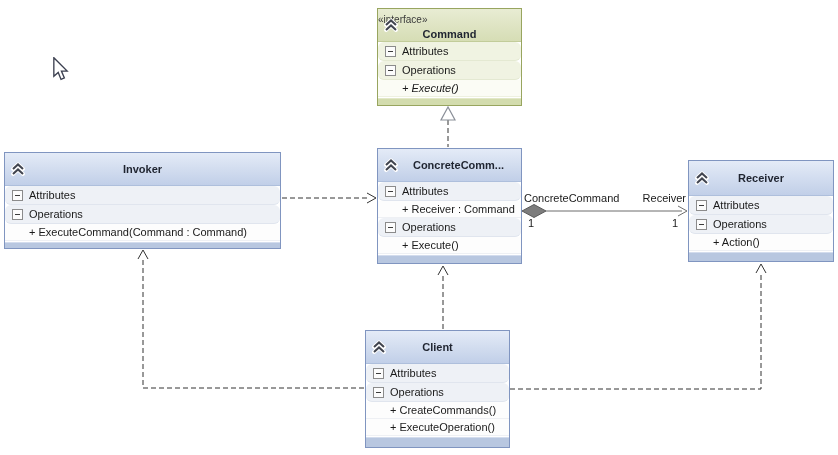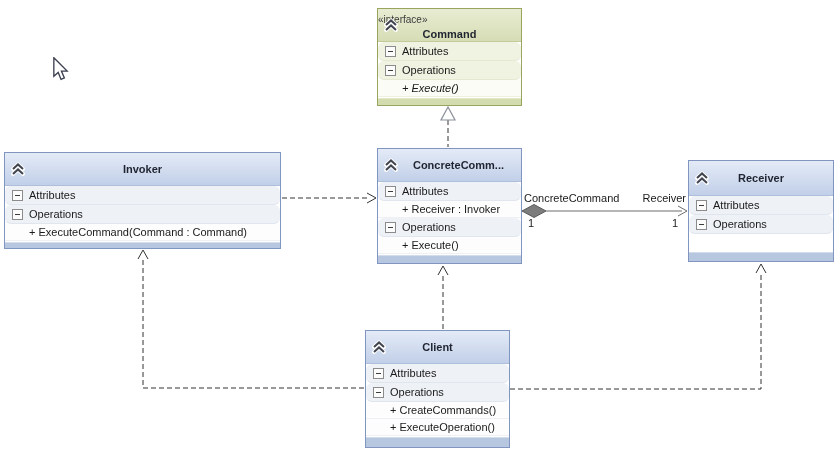--- a/index.html
+++ b/index.html
@@ -148,21 +148,21 @@
         <path d="M3 8 L8 3.4 L13 8 M3 13 L8 8.4 L13 13" fill="none" stroke="#414550" stroke-width="2"></path>
       </svg>
       <div class="box-title" style="padding-left:18px;">ConcreteComm...</div>
     </div>
     <div class="box-row">
       <span class="minus-icon">
           <i></i>
         </span>
       <span>Attributes</span>
     </div>
-    <div class="member-row">+ Receiver : Invoker</div>
+    <div class="member-row">+ Receiver : Command</div>
     <div class="box-row">
       <span class="minus-icon">
           <i></i>
         </span>
       <span>Operations</span>
     </div>
     <div class="member-row">+ Execute()</div>
     <div class="box-strip" style="height:8px;"></div>
   </div>
 
@@ -179,20 +179,21 @@
           <i></i>
         </span>
       <span>Attributes</span>
     </div>
     <div class="box-row">
       <span class="minus-icon">
           <i></i>
         </span>
       <span>Operations</span>
     </div>
+    <div class="member-row">+ Action()</div>
     <div class="box-strip" style="height:9px;"></div>
   </div>
 
   <div class="uml-box" style="left:365px; top:330px; width:145px; height:118px;">
     <div class="box-header">
       <svg class="chevron" viewBox="0 0 16 16">
         <path d="M3 8 L8 3.4 L13 8 M3 13 L8 8.4 L13 13" fill="none" stroke="#ffffff" stroke-width="4" stroke-linecap="round" stroke-linejoin="round"></path>
         <path d="M3 8 L8 3.4 L13 8 M3 13 L8 8.4 L13 13" fill="none" stroke="#414550" stroke-width="2"></path>
       </svg>
       <div class="box-title">Client</div>

